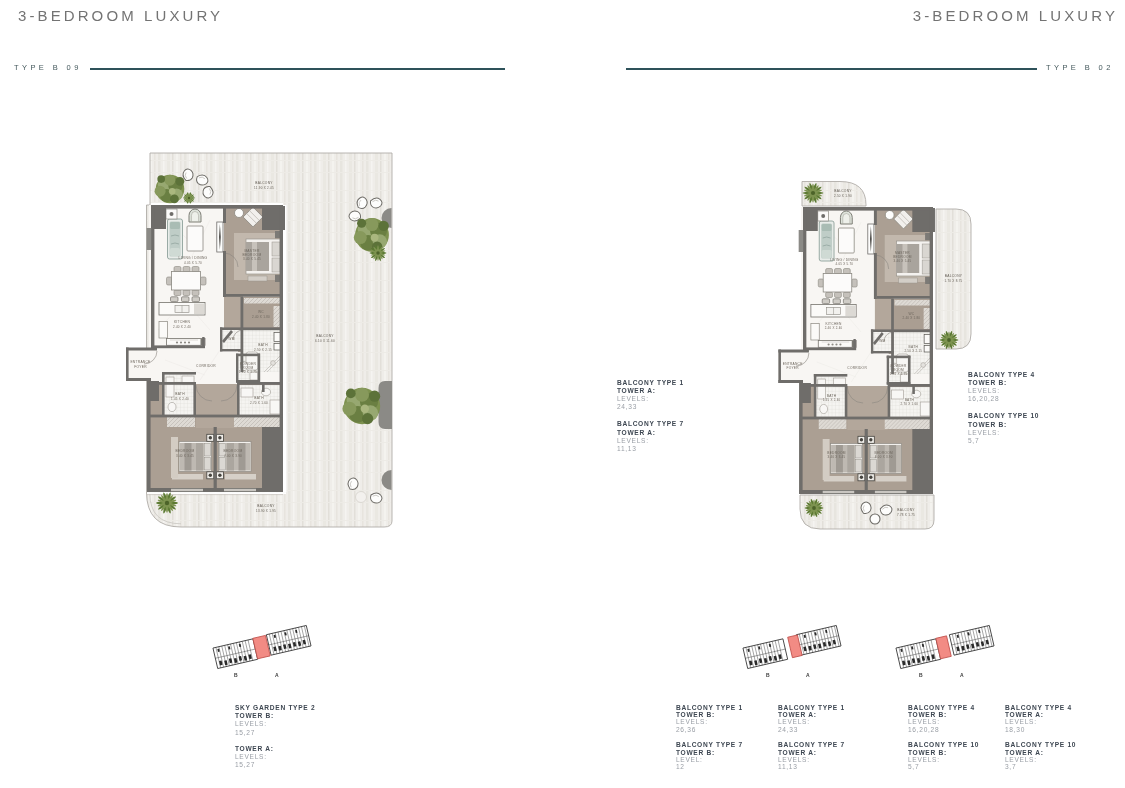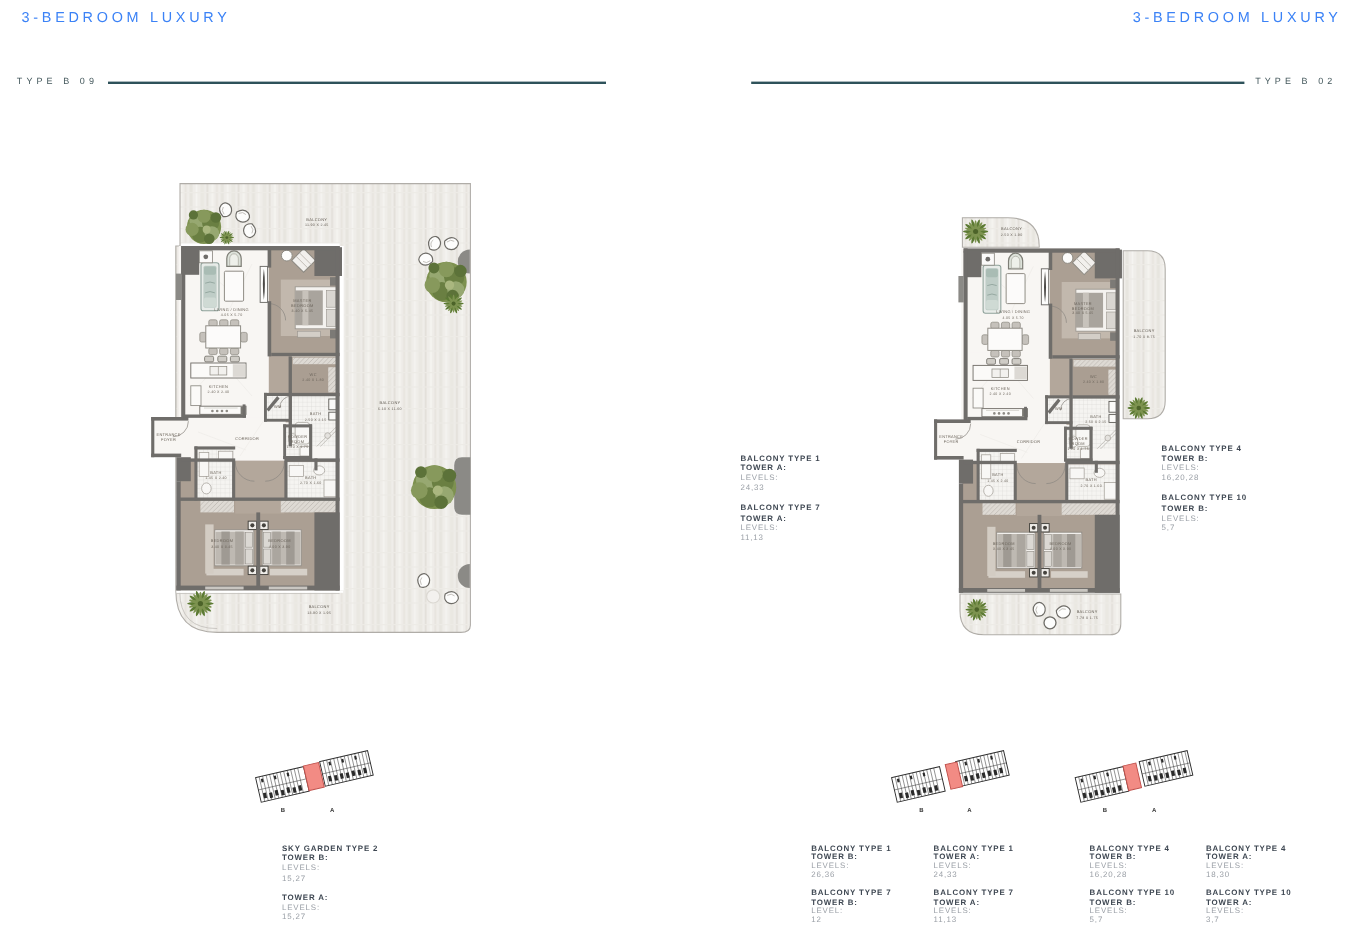--- a/index.html
+++ b/index.html
@@ -1,18 +1,18 @@
 <!DOCTYPE html>
 <html><head>
 <meta charset="utf-8">
 <style>
   html,body{margin:0;padding:0;}
   body{width:1125px;height:788px;position:relative;background:#ffffff;overflow:hidden;
        font-family:"Liberation Sans",sans-serif;}
-  .t1{position:absolute;font-size:12px;line-height:1;letter-spacing:3.1px;color:#3b82f6;white-space:nowrap;}
+  .t1{position:absolute;font-size:15px;line-height:1;letter-spacing:3.1px;color:#737373;white-space:nowrap;}
   .t2{position:absolute;font-size:7.5px;line-height:1;letter-spacing:3.4px;color:#44585c;white-space:nowrap;}
   .rule{position:absolute;height:1.5px;background:#2e525a;}
   .blk{position:absolute;font-size:6.6px;line-height:7.4px;letter-spacing:0.7px;color:#999ea5;white-space:nowrap;}
   .blk8{position:absolute;font-size:6.6px;line-height:8.2px;letter-spacing:0.7px;color:#999ea5;white-space:nowrap;}
   .blk .b,.blk8 .b{color:#3e4752;font-weight:bold;}
   .gap{height:8px;}
   .ab{position:absolute;}
 </style>
 </head>
 <body>

